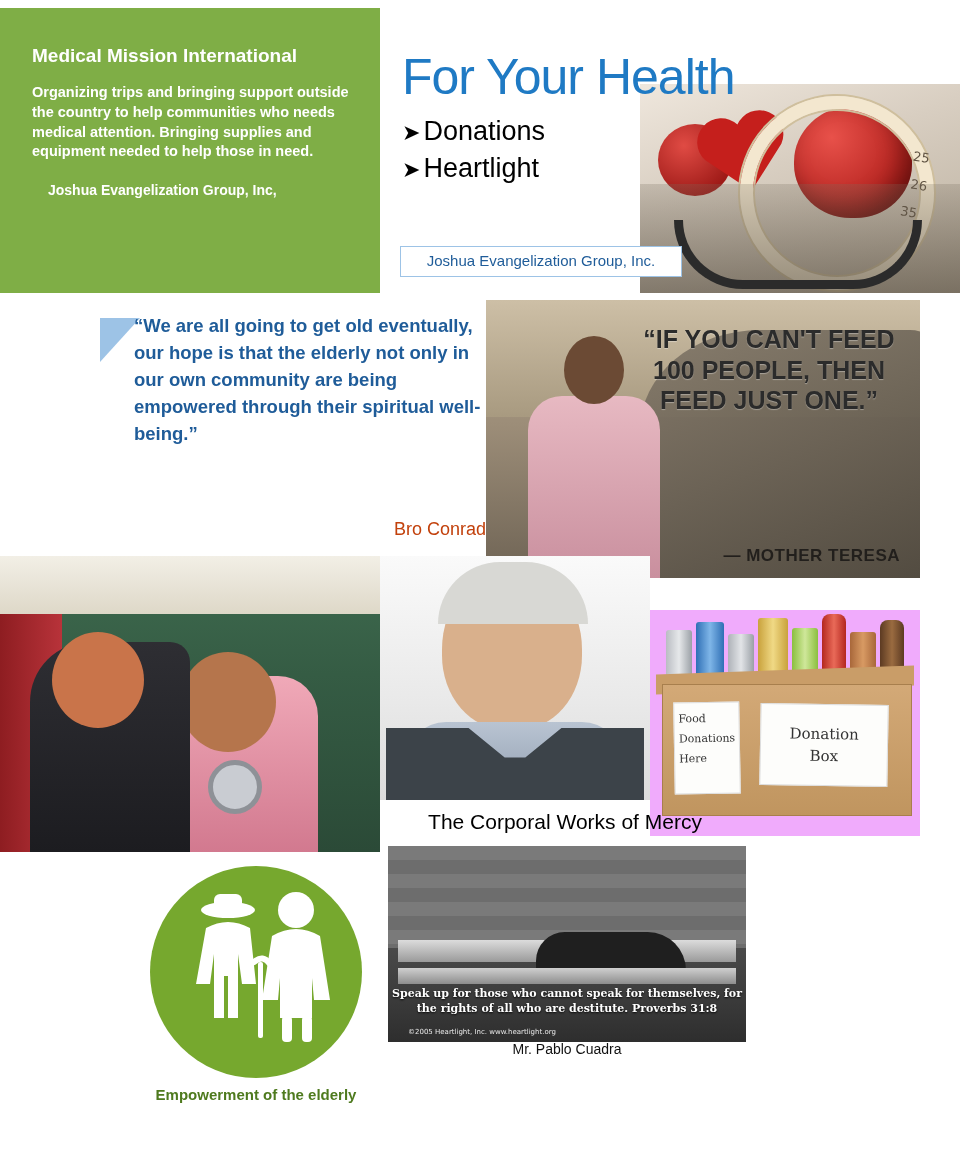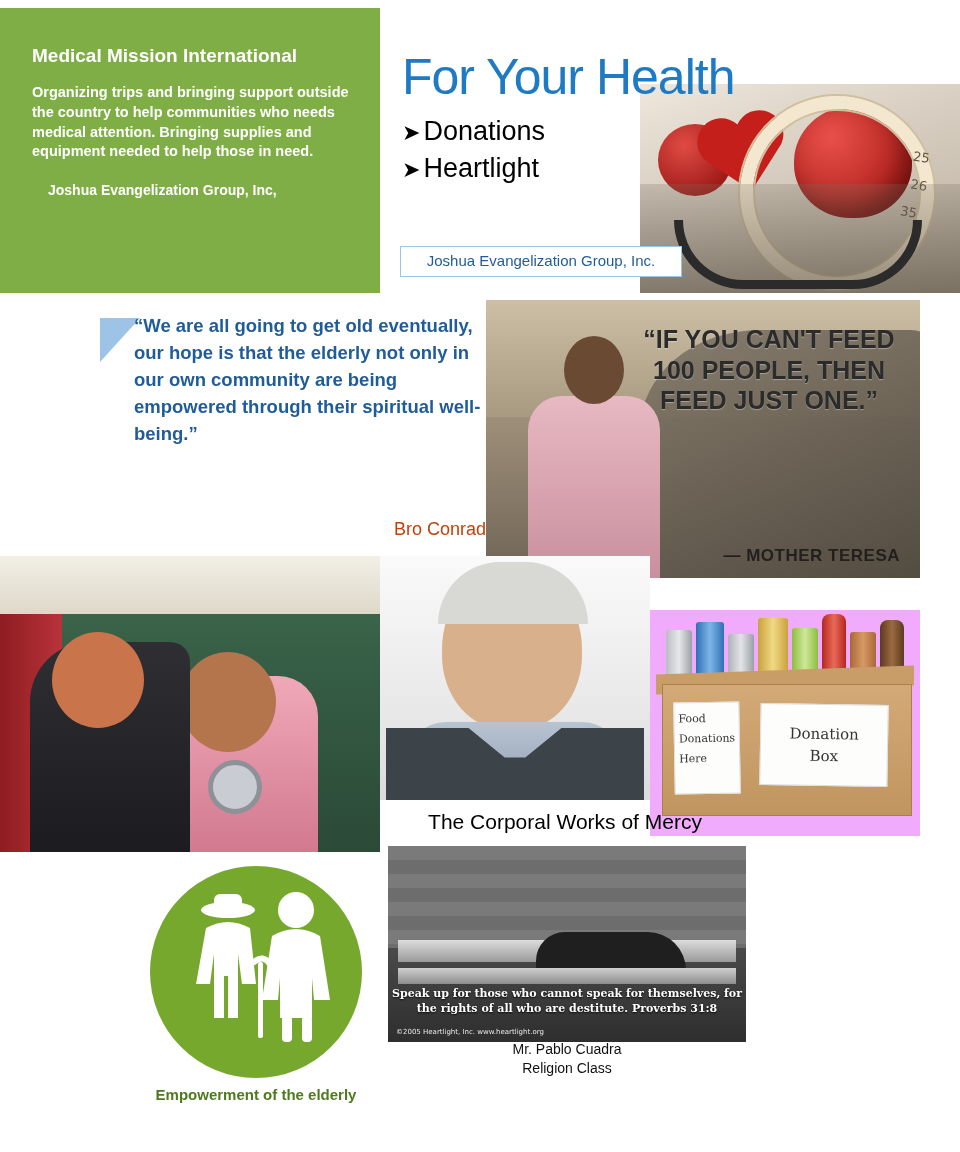--- a/index.html
+++ b/index.html
@@ -390,21 +390,21 @@
     text-align: center;
     color: #ffffff;
     font-family: "DejaVu Serif", serif;
     font-weight: bold;
     font-size: 11px;
     line-height: 1.3;
     text-shadow: 0 1px 2px rgba(0,0,0,.9);
   }
   #mercy-credit {
     position: absolute;
-    left: 8px; bottom: 6px;
+    left: 20px; bottom: 6px;
     color: #e8e8e8;
     font-size: 7px;
     font-family: "DejaVu Sans", sans-serif;
   }
   #mercy-caption {
     left: 388px; top: 1040px;
     width: 358px;
     text-align: center;
     font-size: 14px;
     color: #111;
@@ -518,21 +518,20 @@
 <div class="abs" id="mercy-photo">
   <div class="wall"></div>
   <div class="bench"></div>
   <div class="person"></div>
   <div class="bench2"></div>
   <div id="mercy-overlay">Speak up for those who cannot speak for themselves, for the rights of all who are destitute. Proverbs 31:8</div>
   <div id="mercy-credit">©2005 Heartlight, Inc. www.heartlight.org</div>
 </div>
 <div class="abs" id="mercy-caption">
   <div>Mr. Pablo Cuadra</div>
-  <div>Religion Class</div>
 </div>
 
 <div class="abs" id="elderly-circle">
   <svg width="212" height="212" viewBox="0 0 212 212" aria-hidden="true">
 
     <ellipse cx="78" cy="44" rx="27" ry="8" fill="#ffffff"></ellipse>
     <rect x="64" y="28" width="28" height="16" rx="6" fill="#ffffff"></rect>
     <path d="M56 62 q22 -12 44 0 l6 56 h-14 l-4 -30 v64 h-10 v-42 h-4 v42 h-10 v-64 l-4 30 h-14 z" fill="#ffffff"></path>
     <rect x="108" y="96" width="5" height="76" rx="2" fill="#ffffff"></rect>
     <path d="M104 96 q9 -8 16 2" stroke="#ffffff" stroke-width="6" fill="none" stroke-linecap="round"></path>

